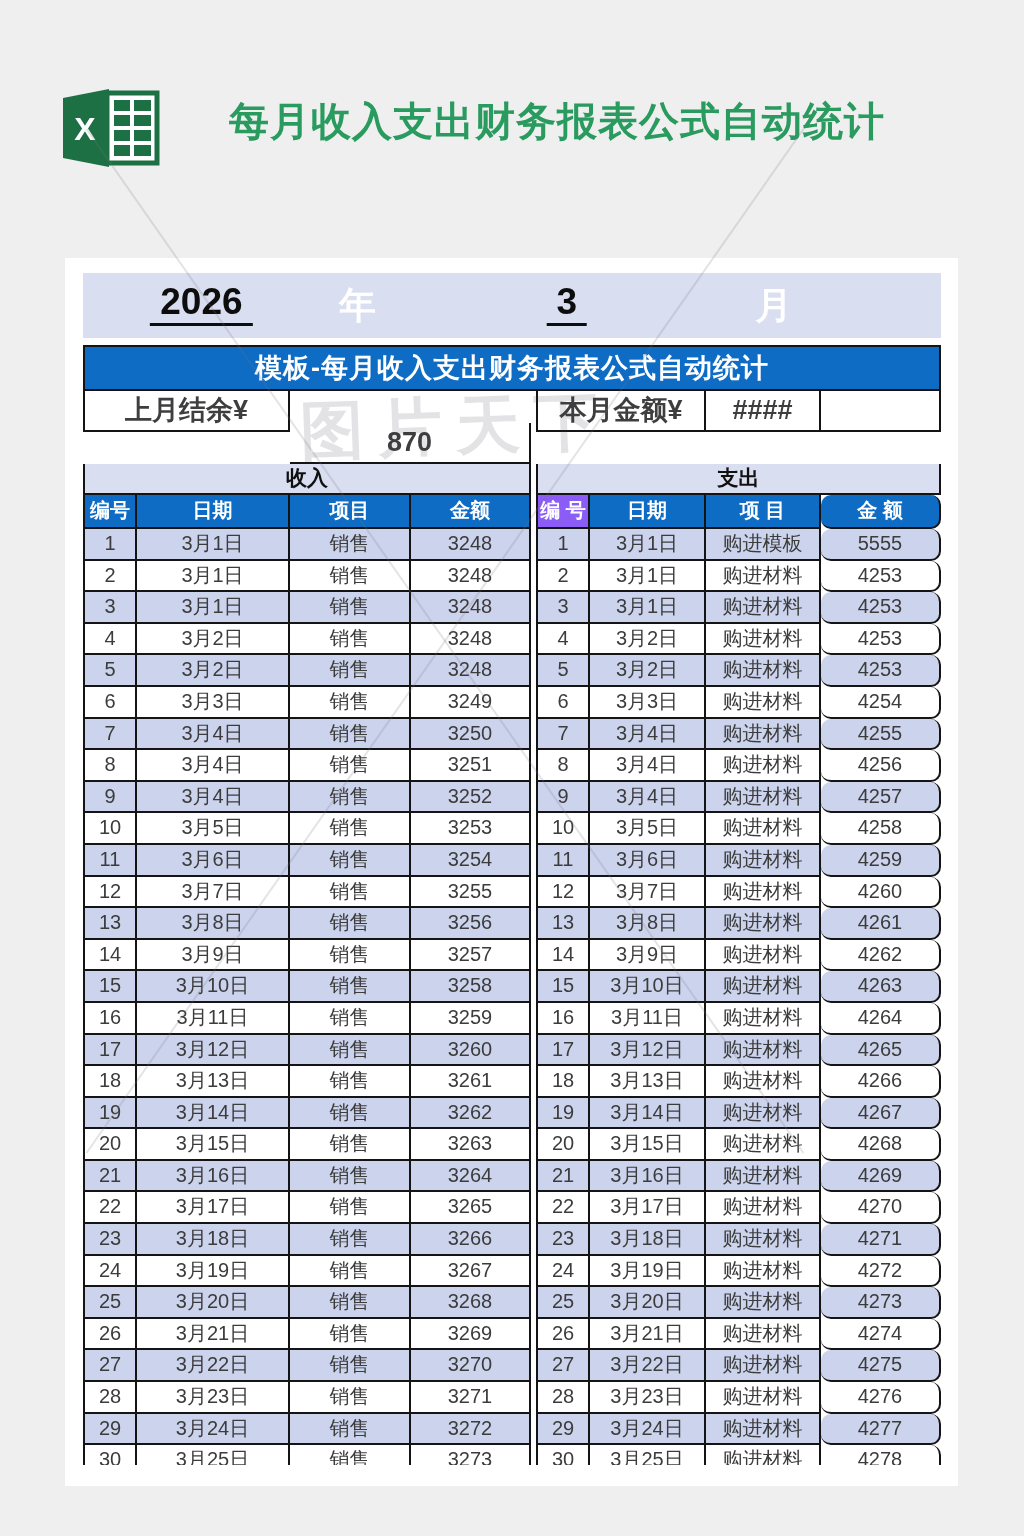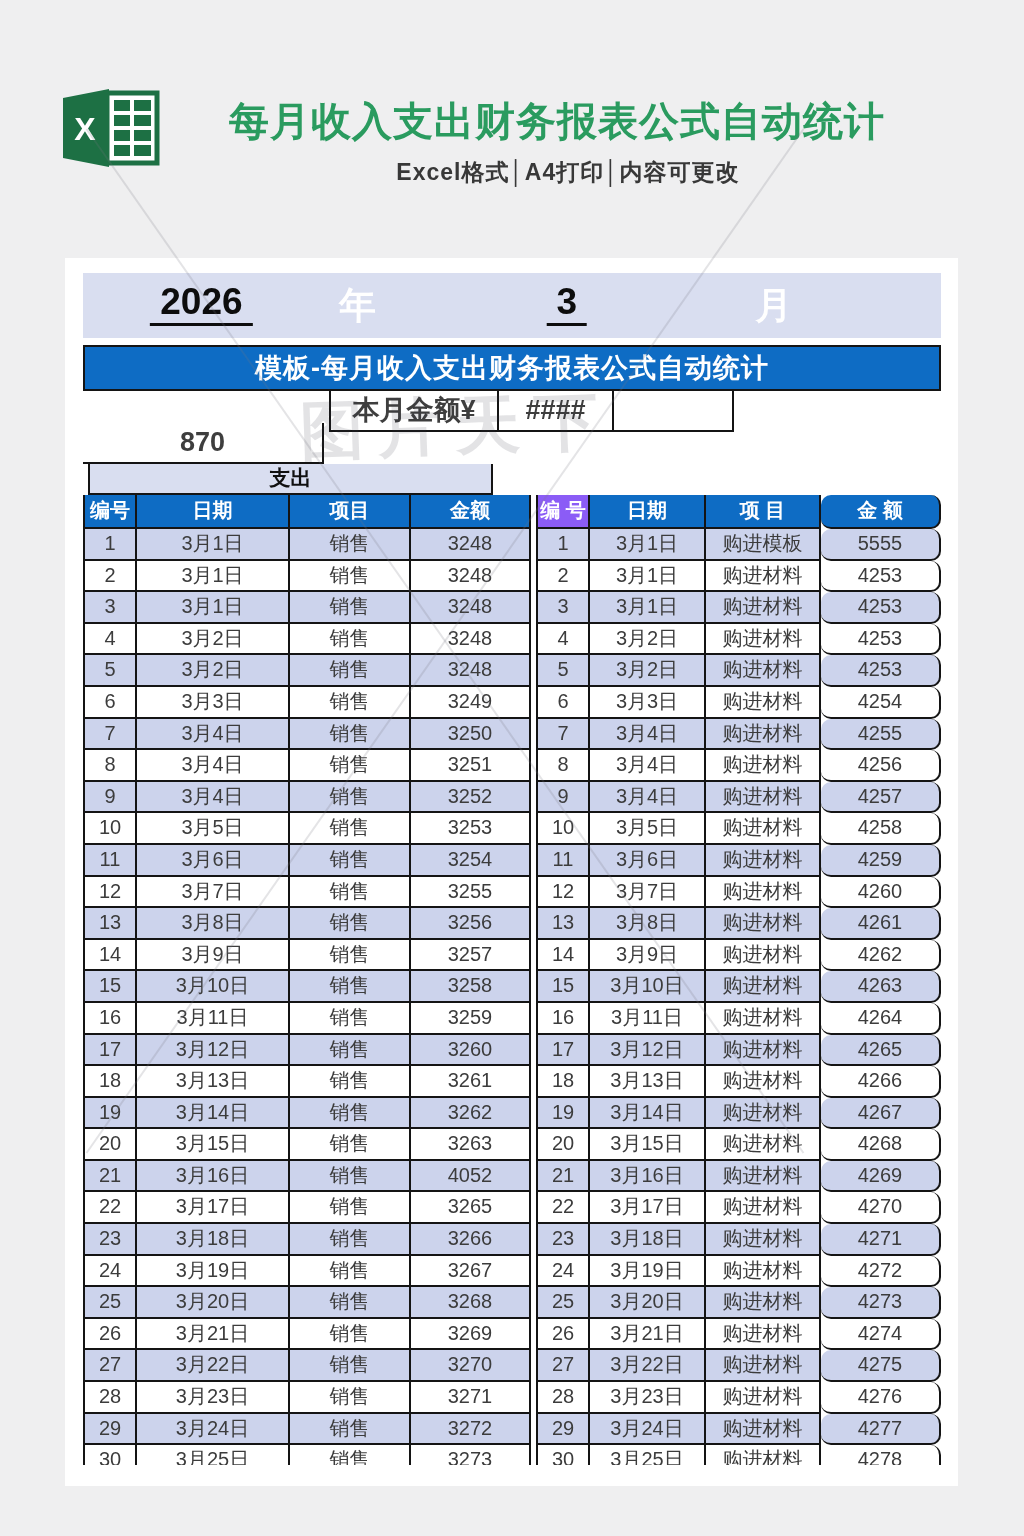--- a/index.html
+++ b/index.html
@@ -92,43 +92,44 @@
         <rect x="71" y="27" width="17" height="11"></rect>
       <rect x="51" y="42" width="16" height="11"></rect>
         <rect x="71" y="42" width="17" height="11"></rect>
       <rect x="51" y="57" width="16" height="11"></rect>
         <rect x="71" y="57" width="17" height="11"></rect>
     </g>
     <polygon points="0,10 46,1 46,79 0,70" fill="#1d7044"></polygon>
     <text x="22" y="52" font-size="32" font-weight="bold" fill="#ffffff" text-anchor="middle" font-family="Liberation Sans, sans-serif">X</text>
   </svg>
   <div class="hdr-title" style="color:#2a9b5f">每月收入支出财务报表公式自动统计</div>
-  <div class="hdr-sub">Excel格式│A4打印│内容可更改</div>
 
   <div class="card">
     <div class="card-inner">
 
       <div class="yearband" style="background:#d9def0">
         <span class="yb-item yb-num" style="left:13.8%">2026</span>
         <span class="yb-item yb-cn" style="left:32%">年</span>
         <span class="yb-item yb-num" style="left:56.4%">3</span>
         <span class="yb-item yb-cn" style="left:80.5%">月</span>
       </div>
 
       <div class="banner" style="background:#0e6cc4">模板-每月收入支出财务报表公式自动统计</div>
 
       <div class="trow balrow">
+        <div class="c bl w-ballbl">上月结余¥</div>
         <div class="c w-balval">870</div>
         <div class="gapcell"></div>
         <div class="c bl w-ballbl2">本月金额¥</div>
         <div class="c w-balval2">####</div>
         <div class="c w-balempty"></div>
       </div>
 
       <div class="trow secrow">
+        <div class="c bl w-secL" style="background:#d9def0">收入</div>
         <div class="gapcell"></div>
         <div class="c bl w-secR" style="background:#d9def0">支出</div>
       </div>
 
       <div class="trow colhdr">
         <div class="c bl w-no" style="background:#0e6cc4">编号</div>
         <div class="c w-dateL" style="background:#0e6cc4">日期</div>
         <div class="c w-item" style="background:#0e6cc4">项目</div>
         <div class="c w-amtL" style="background:#0e6cc4">金额</div>
         <div class="gapcell"></div>
@@ -356,21 +357,21 @@
             <div class="gapcell"></div>
             <div class="c bl w-no">20</div>
             <div class="c w-dateR">3月15日</div>
             <div class="c w-itemR">购进材料</div>
             <div class="c w-amtR">4268</div>
           </div>
           <div class="trow drow">
             <div class="c bl w-no" style="background: rgb(204, 211, 236);">21</div>
             <div class="c w-dateL" style="background: rgb(204, 211, 236);">3月16日</div>
             <div class="c w-item" style="background: rgb(204, 211, 236);">销售</div>
-            <div class="c w-amtL" style="background: rgb(204, 211, 236);">4052</div>
+            <div class="c w-amtL" style="background: rgb(204, 211, 236);">3264</div>
             <div class="gapcell"></div>
             <div class="c bl w-no" style="background: rgb(204, 211, 236);">21</div>
             <div class="c w-dateR" style="background: rgb(204, 211, 236);">3月16日</div>
             <div class="c w-itemR" style="background: rgb(204, 211, 236);">购进材料</div>
             <div class="c w-amtR" style="background: rgb(204, 211, 236);">4269</div>
           </div>
           <div class="trow drow">
             <div class="c bl w-no">22</div>
             <div class="c w-dateL">3月17日</div>
             <div class="c w-item">销售</div>

